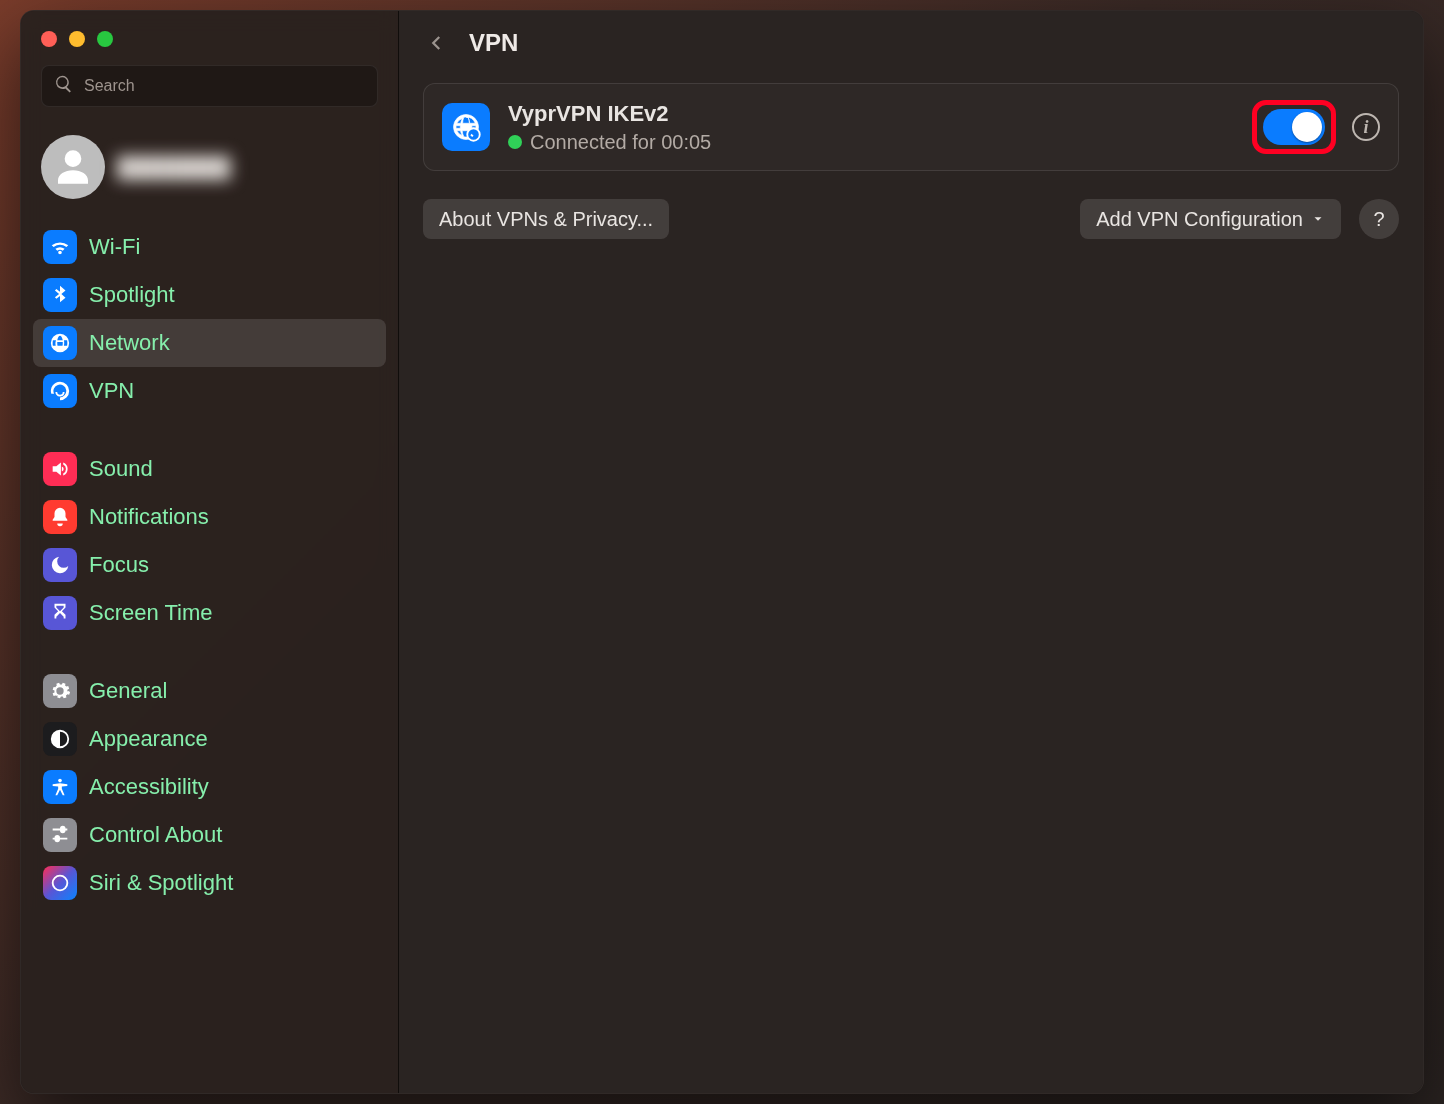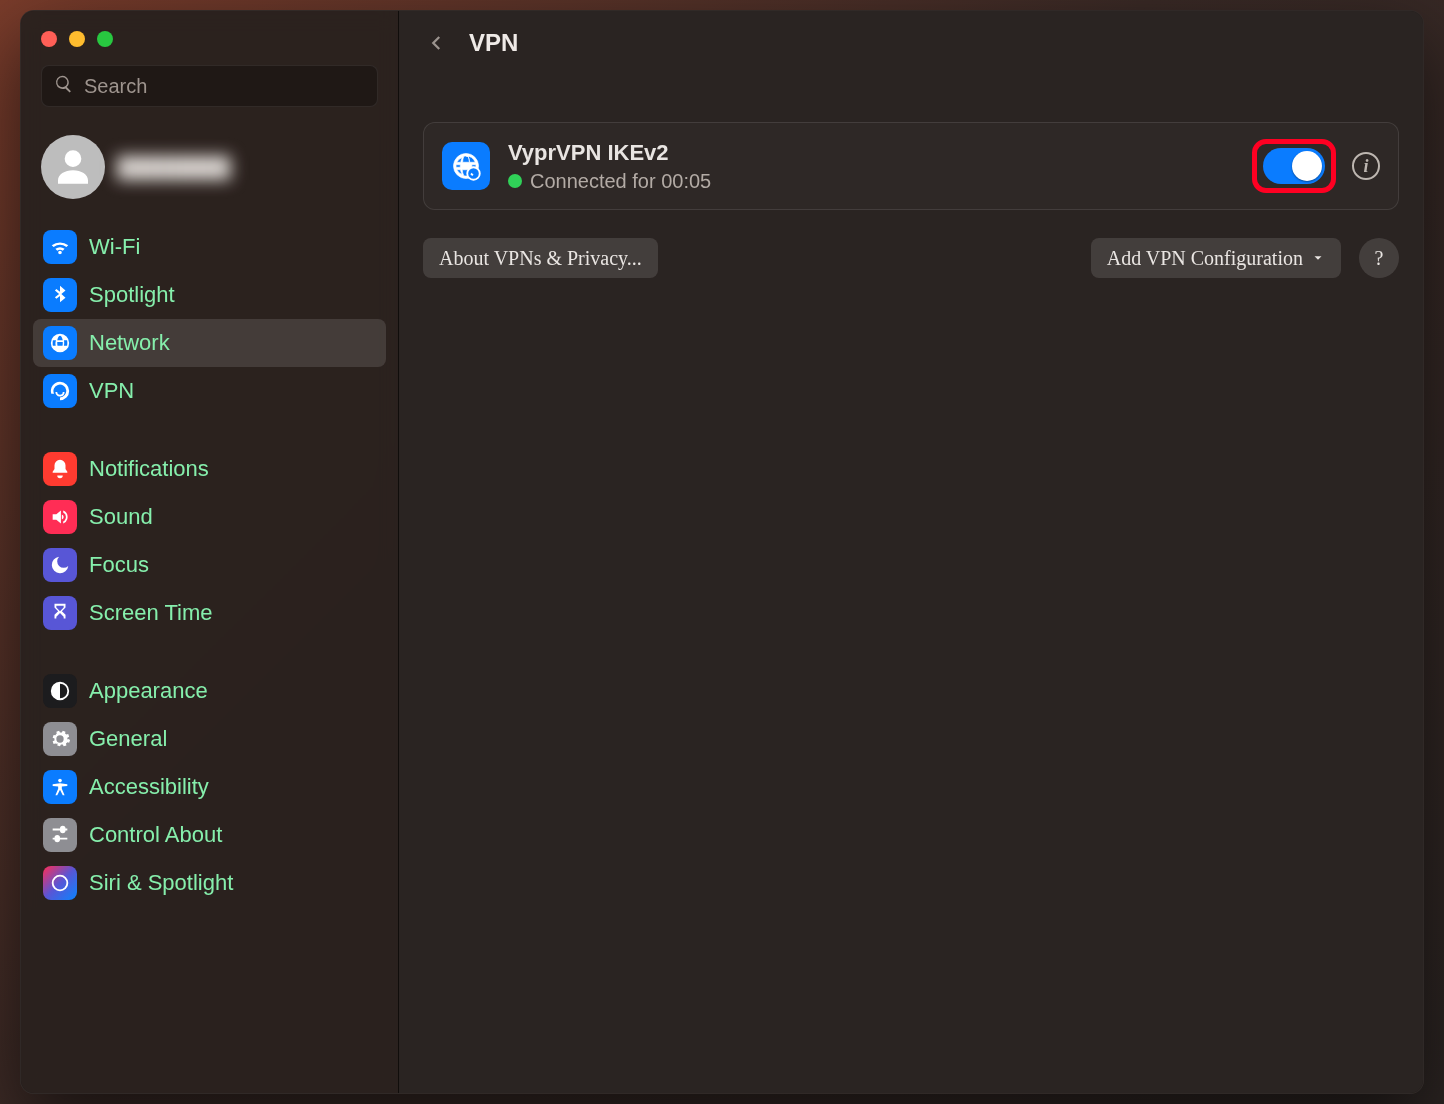--- a/index.html
+++ b/index.html
@@ -36,21 +36,21 @@
   .search-wrap{padding:0 20px 18px 20px;}
   .search{
     display:flex;align-items:center;gap:10px;
     background:rgba(0,0,0,0.28);
     border:1px solid rgba(255,255,255,0.08);
     border-radius:8px;
     height:42px;padding:0 12px;
     color:#9e948e;font-size:20px;
   }
   .search svg{width:20px;height:20px;fill:#9e948e;}
-  .search input{background:transparent;border:0;outline:0;color:#86efac;font-size:20px;flex:1;}
+  .search input{background:transparent;border:0;outline:0;color:#86efac;font-size:16px;flex:1;}
   .search input::placeholder{color:#9e948e;}
   .user-row{
     display:flex;align-items:center;gap:12px;
     padding:10px 20px 18px 20px;
   }
   .avatar{
     width:64px;height:64px;border-radius:50%;
     background:#bdbdbd;display:flex;align-items:center;justify-content:center;
   }
   .avatar svg{width:40px;height:40px;fill:#fff;}
@@ -79,21 +79,21 @@
   
   .main{flex:1;background:#2a2422;display:flex;flex-direction:column;}
   .titlebar{
     display:flex;align-items:center;gap:18px;
     padding:18px 24px 22px 24px;
     color:#e9e5e2;
   }
   .back-btn{width:28px;height:28px;display:flex;align-items:center;justify-content:center;cursor:pointer;}
   .back-btn svg{width:18px;height:28px;stroke:#9b938e;stroke-width:3;fill:none;}
   .title{font-size:24px;font-weight:700;color:#efeae7;}
-  .content{padding:4px 24px;margin-top:39px;}
+  .content{padding:4px 24px;}
   .card{
     border:1px solid rgba(255,255,255,0.10);
     border-radius:12px;
     background:rgba(255,255,255,0.02);
     padding:16px 18px;
     display:flex;align-items:center;gap:18px;
   }
   .vpn-badge{
     width:48px;height:48px;border-radius:10px;background:#0a7cff;
     display:flex;align-items:center;justify-content:center;
@@ -123,21 +123,21 @@
   }
   .info-btn span{font:700 18px/1 Georgia,serif;font-style:italic;}
   .button-row{
     display:flex;align-items:center;gap:18px;margin-top:28px;
   }
   .btn{
     background:rgba(255,255,255,0.12);
     color:#e9e5e2;font-size:20px;
     border:none;border-radius:8px;
     height:40px;padding:0 16px;
-    display:flex;align-items:center;gap:8px;cursor:pointer;font-family:Liberation Serif, serif;
+    display:flex;align-items:center;gap:8px;cursor:pointer;
   }
   .btn.help{width:40px;justify-content:center;padding:0;border-radius:50%;}
   .spacer{flex:1;}
   .chev{display:inline-flex;}
   .chev svg{width:14px;height:14px;fill:#e9e5e2;}
 </style>
 </head>
 <body>
 
 <div class="desktop">
@@ -202,72 +202,72 @@
               </svg>
           </div>
           <span>VPN</span>
         </div>
       </div>
 
       <div class="group-gap"></div>
 
       <div class="section">
         <div class="sb-item">
+          <div class="sb-icon ic-pink">
+            <svg viewBox="0 0 24 24">
+                <path d="M4 9v6h4l5 4V5L8 9H4zm12 3a3 3 0 00-2-2.8v5.6A3 3 0 0016 12zm2.5 0a5.5 5.5 0 01-3 4.9v2.1a7.5 7.5 0 000-14v2.1a5.5 5.5 0 013 4.9z"></path>
+              </svg>
+          </div>
+          <span>Sound</span>
+        </div>
+        <div class="sb-item">
           <div class="sb-icon ic-red">
             <svg viewBox="0 0 24 24">
                 <path d="M12 2a6 6 0 00-6 6v4l-2 3v1h16v-1l-2-3V8a6 6 0 00-6-6zm0 20a3 3 0 003-3H9a3 3 0 003 3z"></path>
               </svg>
           </div>
           <span>Notifications</span>
         </div>
         <div class="sb-item">
-          <div class="sb-icon ic-pink">
-            <svg viewBox="0 0 24 24">
-                <path d="M4 9v6h4l5 4V5L8 9H4zm12 3a3 3 0 00-2-2.8v5.6A3 3 0 0016 12zm2.5 0a5.5 5.5 0 01-3 4.9v2.1a7.5 7.5 0 000-14v2.1a5.5 5.5 0 013 4.9z"></path>
-              </svg>
-          </div>
-          <span>Sound</span>
-        </div>
-        <div class="sb-item">
           <div class="sb-icon ic-indigo">
             <svg viewBox="0 0 24 24">
                 <path d="M21 13A9 9 0 1111 3a7 7 0 0010 10z"></path>
               </svg>
           </div>
           <span>Focus</span>
         </div>
         <div class="sb-item">
           <div class="sb-icon ic-indigo">
             <svg viewBox="0 0 24 24">
                 <path d="M6 2h12v4l-4 4 4 4v4H6v-4l4-4-4-4V2zm2 2v2l4 4 4-4V4H8zm0 14h8v-2l-4-4-4 4v2z"></path>
               </svg>
           </div>
           <span>Screen Time</span>
         </div>
       </div>
 
       <div class="group-gap"></div>
 
       <div class="section">
+        <div class="sb-item">
+          <div class="sb-icon ic-gray">
+            <svg viewBox="0 0 24 24">
+                <path d="M12 8a4 4 0 100 8 4 4 0 000-8zm9 4l2 1-1 3-2-.5a8 8 0 01-1.5 1.5l.5 2-3 1-1-2a8 8 0 01-2 0l-1 2-3-1 .5-2A8 8 0 017 17l-2 .5-1-3 2-1a8 8 0 010-2l-2-1 1-3 2 .5A8 8 0 018.5 6L8 4l3-1 1 2a8 8 0 012 0l1-2 3 1-.5 2A8 8 0 0119 7l2-.5 1 3-2 1a8 8 0 010 2z"></path>
+              </svg>
+          </div>
+          <span>General</span>
+        </div>
         <div class="sb-item">
           <div class="sb-icon ic-black">
             <svg viewBox="0 0 24 24">
                 <path d="M12 3a9 9 0 100 18V3z" fill="#fff"></path>
                 <circle cx="12" cy="12" r="9" fill="none" stroke="#fff" stroke-width="2"></circle>
               </svg>
           </div>
           <span>Appearance</span>
-        </div>
-        <div class="sb-item">
-          <div class="sb-icon ic-gray">
-            <svg viewBox="0 0 24 24">
-                <path d="M12 8a4 4 0 100 8 4 4 0 000-8zm9 4l2 1-1 3-2-.5a8 8 0 01-1.5 1.5l.5 2-3 1-1-2a8 8 0 01-2 0l-1 2-3-1 .5-2A8 8 0 017 17l-2 .5-1-3 2-1a8 8 0 010-2l-2-1 1-3 2 .5A8 8 0 018.5 6L8 4l3-1 1 2a8 8 0 012 0l1-2 3 1-.5 2A8 8 0 0119 7l2-.5 1 3-2 1a8 8 0 010 2z"></path>
-              </svg>
-          </div>
-          <span>General</span>
         </div>
         <div class="sb-item">
           <div class="sb-icon ic-blue">
             <svg viewBox="0 0 24 24">
                 <circle cx="12" cy="5" r="2"></circle>
                 <path d="M4 9l8-1 8 1v2l-6 .5V14l3 7h-2l-3-6-3 6H7l3-7v-2.5L4 11z"></path>
               </svg>
           </div>
           <span>Accessibility</span>
         </div>

